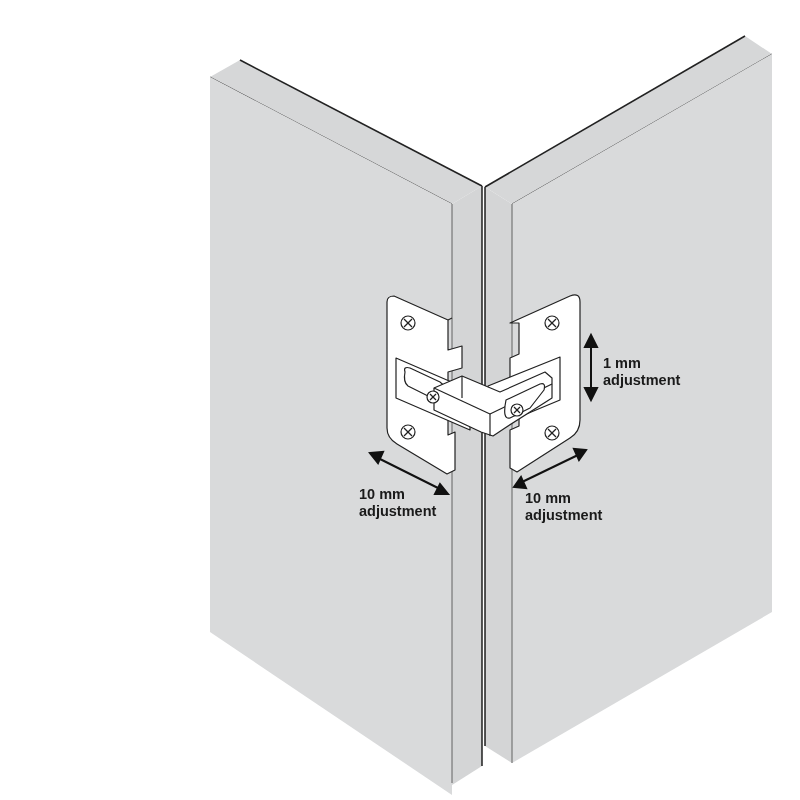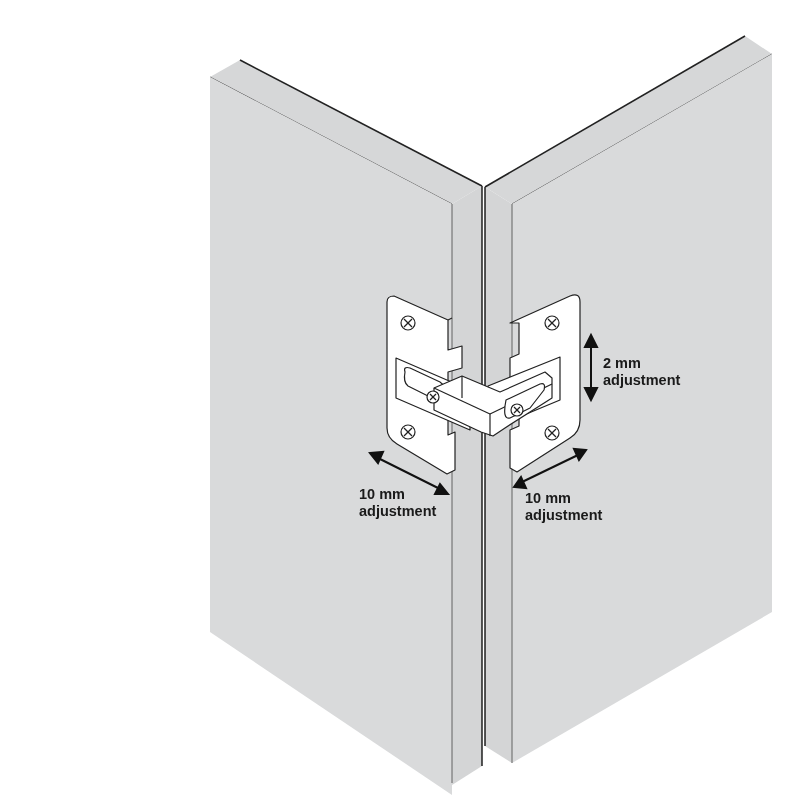--- a/index.html
+++ b/index.html
@@ -95,21 +95,21 @@
     <polygon points="448,494 435,494 440,484"></polygon>
   </g>
   <g stroke="#111" stroke-width="2" fill="#111">
     <line x1="520" y1="483" x2="580" y2="454"></line>
     <polygon points="514,487 521,477 526,488"></polygon>
     <polygon points="586,450 574,449 579,460"></polygon>
   </g>
 </svg>
 
 <div class="label" style="left:603px; top:355px;">
-  <div>2 mm</div>
+  <div>1 mm</div>
   <div>adjustment</div>
 </div>
 
 <div class="label" style="left:359px; top:486px;">
   <div>10 mm</div>
   <div>adjustment</div>
 </div>
 
 <div class="label" style="left:525px; top:490px;">
   <div>10 mm</div>

